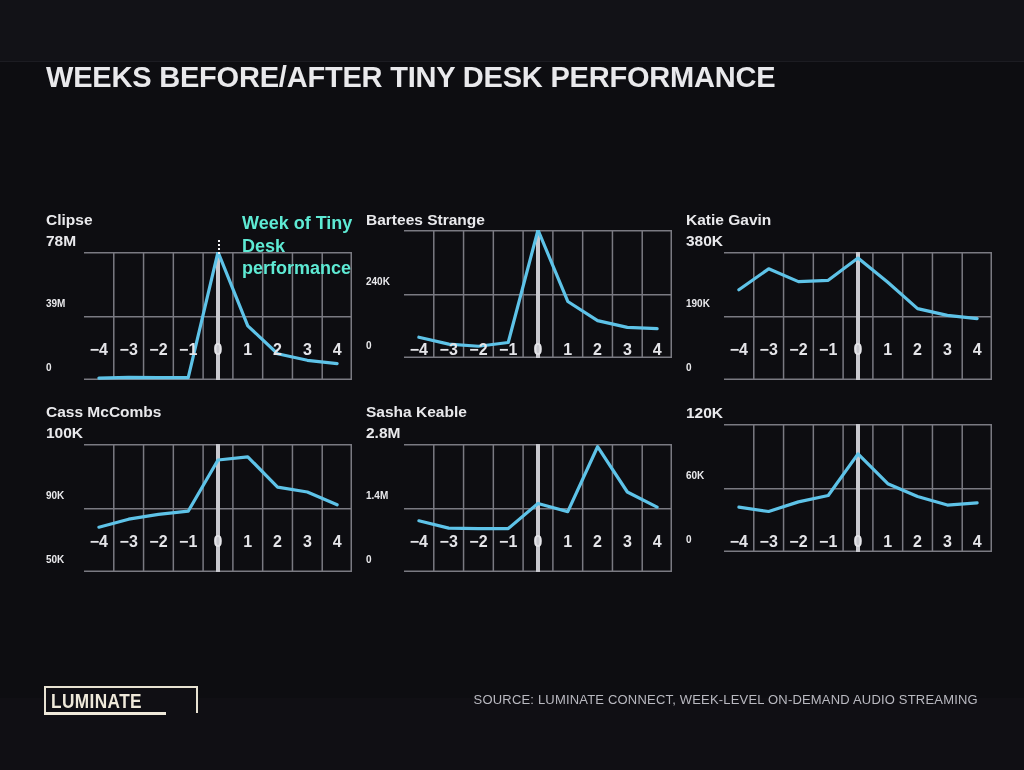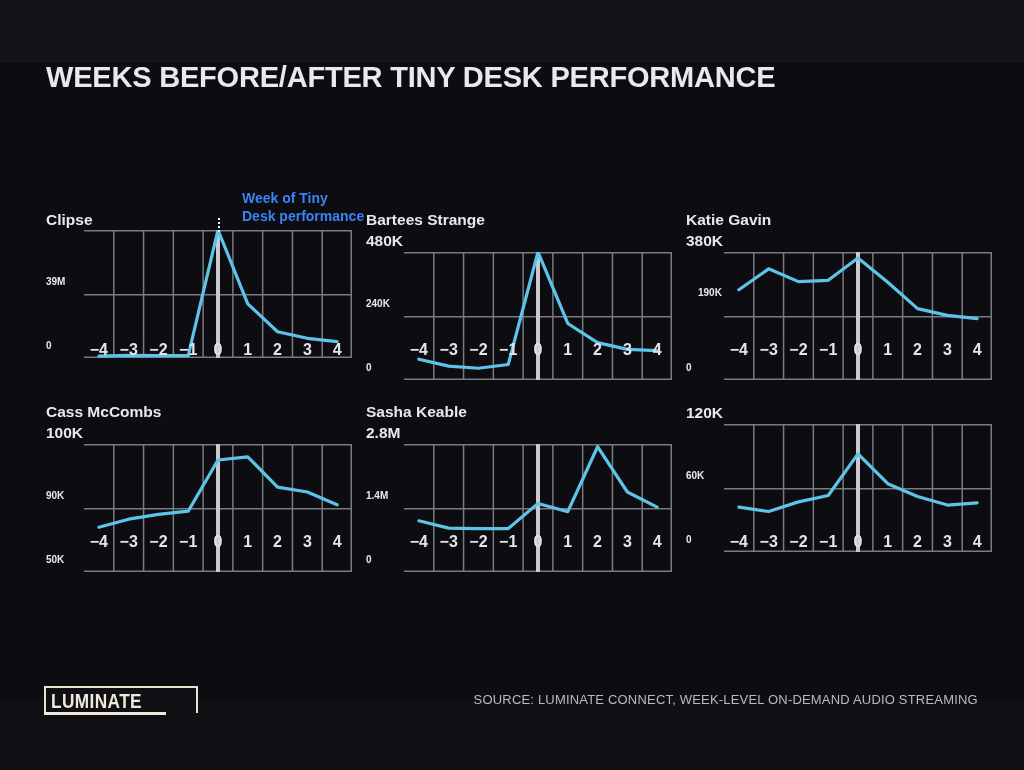--- a/index.html
+++ b/index.html
@@ -128,23 +128,23 @@
     transform: translateX(-50%);
     line-height: 1;
   }
 
   
   .annot {
     position: absolute;
     left: 196px;
     top: -40px;
     width: 150px;
-    font-size: 14px;
-    font-weight: bold;
-    color: #3b82f6;
+    font-size: 18px;
+    font-weight: bold;
+    color: #5eead4;
     line-height: 1.25;
     z-index: 5;
   }
   .annot-leader {
     position: absolute;
     left: 176px;
     top: -12px;
     width: 0;
     height: 14px;
     border-left: 2px dotted #f2f2f4;
@@ -204,20 +204,21 @@
 
   <div class="canvas"></div>
 
   <div class="header">
     <div class="title">WEEKS BEFORE/AFTER TINY DESK PERFORMANCE</div>
   </div>
 
   <div class="grid">
       <div class="panel">
         <div class="panel-name">Clipse</div>
+        <div class="panel-top-label">78M</div>
         <div class="plotwrap">
           <div class="ylab mid" style="top: 47px;">39M</div>
           <div class="ylab bot" style="top: 111px;">0</div>
           <div class="plot">
             <svg width="268" height="128" viewBox="0 0 268 128">
               <line x1="0" x2="268" y1="0.75" y2="0.75" stroke="#7a7a82" stroke-width="1.5"></line>
               <line x1="0" x2="268" y1="64.75" y2="64.75" stroke="#7a7a82" stroke-width="1.5"></line>
               <line x1="0" x2="268" y1="127.25" y2="127.25" stroke="#7a7a82" stroke-width="1.5"></line>
               <line x1="29.77777777777778" x2="29.77777777777778" y1="0" y2="128" stroke="#7a7a82" stroke-width="1.5"></line>
               <line x1="59.55555555555556" x2="59.55555555555556" y1="0" y2="128" stroke="#7a7a82" stroke-width="1.5"></line>
@@ -245,21 +246,20 @@
           <span class="xtick" style="left: 104.222px;">−1</span>
           <span class="xtick" style="left: 134px;">0</span>
           <span class="xtick" style="left: 163.778px;">1</span>
           <span class="xtick" style="left: 193.556px;">2</span>
           <span class="xtick" style="left: 223.333px;">3</span>
           <span class="xtick" style="left: 253.111px;">4</span>
         </div>
       </div>
       <div class="panel">
         <div class="panel-name">Bartees Strange</div>
-        <div class="panel-top-label">480K</div>
         <div class="plotwrap">
           <div class="ylab mid" style="top: 47px;">240K</div>
           <div class="ylab bot" style="top: 111px;">0</div>
           <div class="plot">
             <svg width="268" height="128" viewBox="0 0 268 128">
               <line x1="0" x2="268" y1="0.75" y2="0.75" stroke="#7a7a82" stroke-width="1.5"></line>
               <line x1="0" x2="268" y1="64.75" y2="64.75" stroke="#7a7a82" stroke-width="1.5"></line>
               <line x1="0" x2="268" y1="127.25" y2="127.25" stroke="#7a7a82" stroke-width="1.5"></line>
               <line x1="29.77777777777778" x2="29.77777777777778" y1="0" y2="128" stroke="#7a7a82" stroke-width="1.5"></line>
               <line x1="59.55555555555556" x2="59.55555555555556" y1="0" y2="128" stroke="#7a7a82" stroke-width="1.5"></line>
@@ -284,21 +284,21 @@
           <span class="xtick" style="left: 163.778px;">1</span>
           <span class="xtick" style="left: 193.556px;">2</span>
           <span class="xtick" style="left: 223.333px;">3</span>
           <span class="xtick" style="left: 253.111px;">4</span>
         </div>
       </div>
       <div class="panel">
         <div class="panel-name">Katie Gavin</div>
         <div class="panel-top-label">380K</div>
         <div class="plotwrap">
-          <div class="ylab mid" style="top: 36px; margin-left: 12px;">190K</div>
+          <div class="ylab mid" style="top: 47px;">190K</div>
           <div class="ylab bot" style="top: 111px;">0</div>
           <div class="plot">
             <svg width="268" height="128" viewBox="0 0 268 128">
               <line x1="0" x2="268" y1="0.75" y2="0.75" stroke="#7a7a82" stroke-width="1.5"></line>
               <line x1="0" x2="268" y1="64.75" y2="64.75" stroke="#7a7a82" stroke-width="1.5"></line>
               <line x1="0" x2="268" y1="127.25" y2="127.25" stroke="#7a7a82" stroke-width="1.5"></line>
               <line x1="29.77777777777778" x2="29.77777777777778" y1="0" y2="128" stroke="#7a7a82" stroke-width="1.5"></line>
               <line x1="59.55555555555556" x2="59.55555555555556" y1="0" y2="128" stroke="#7a7a82" stroke-width="1.5"></line>
               <line x1="89.33333333333334" x2="89.33333333333334" y1="0" y2="128" stroke="#7a7a82" stroke-width="1.5"></line>
               <line x1="119.11111111111111" x2="119.11111111111111" y1="0" y2="128" stroke="#7a7a82" stroke-width="1.5"></line>

